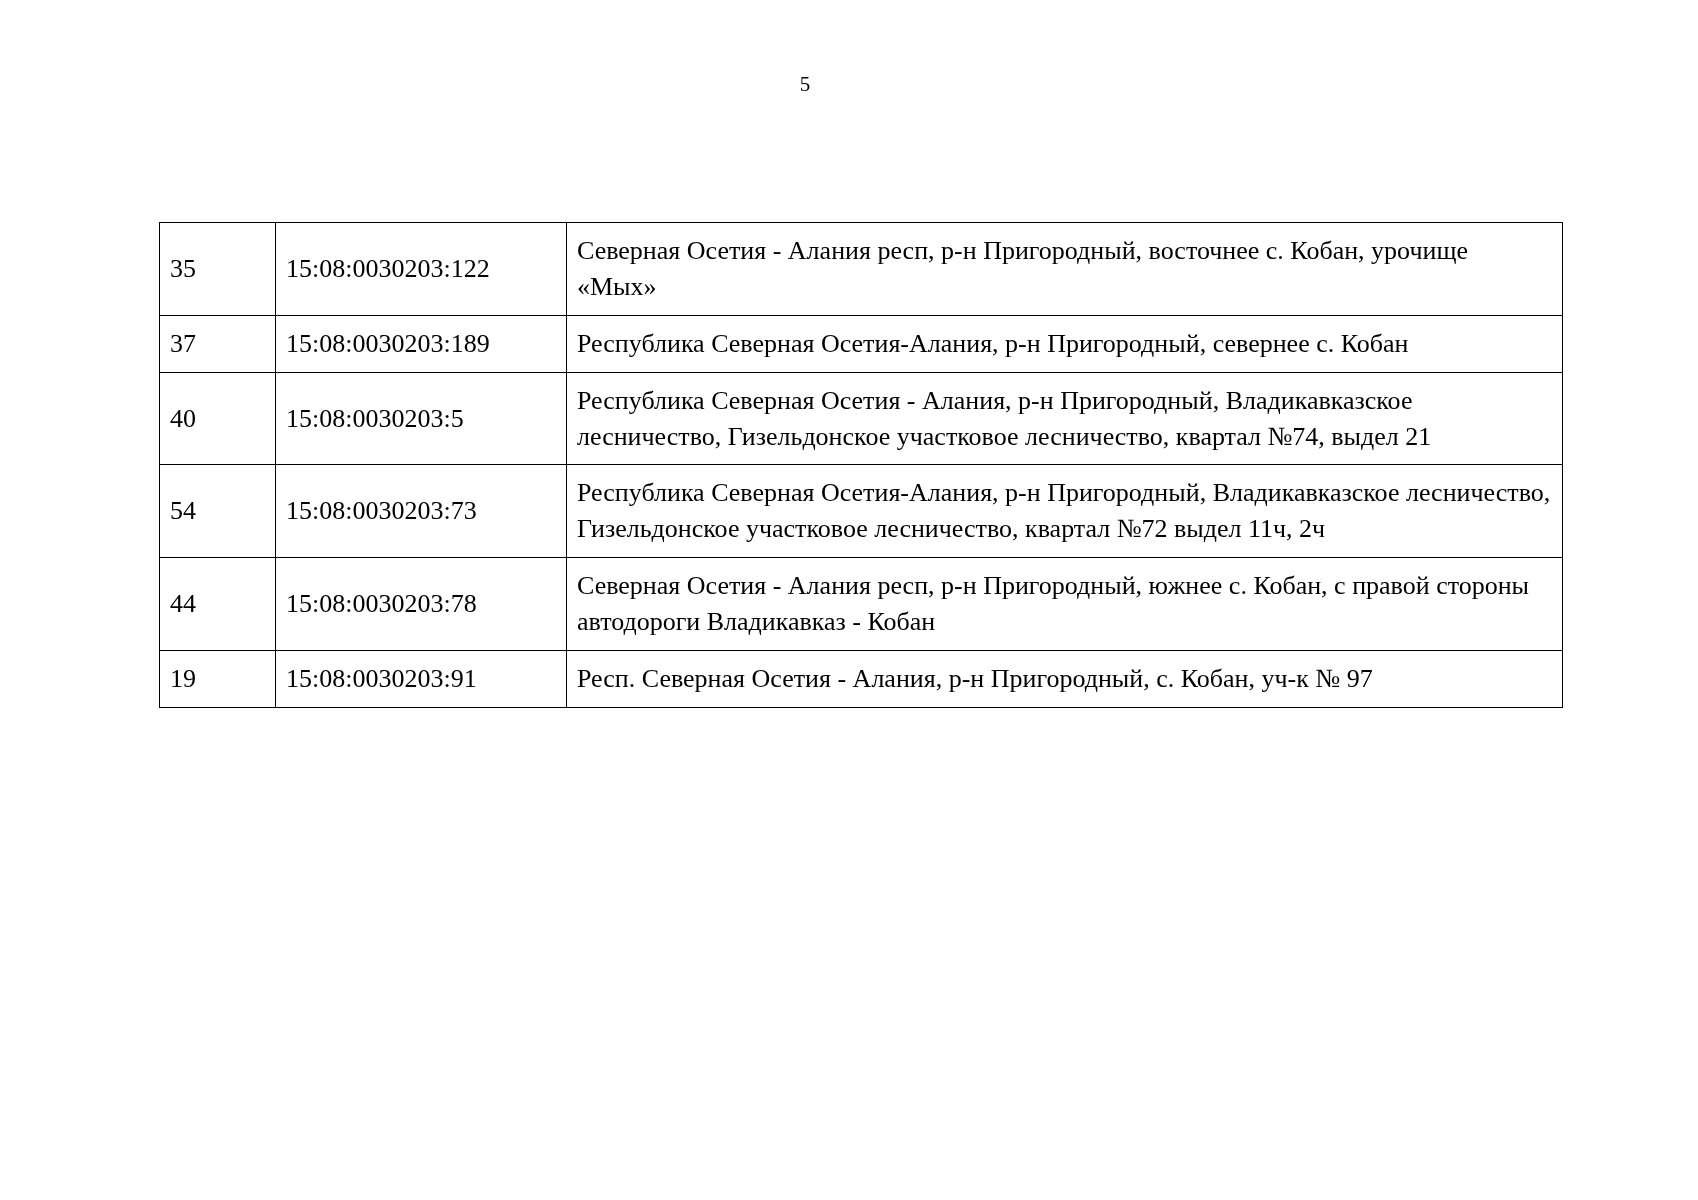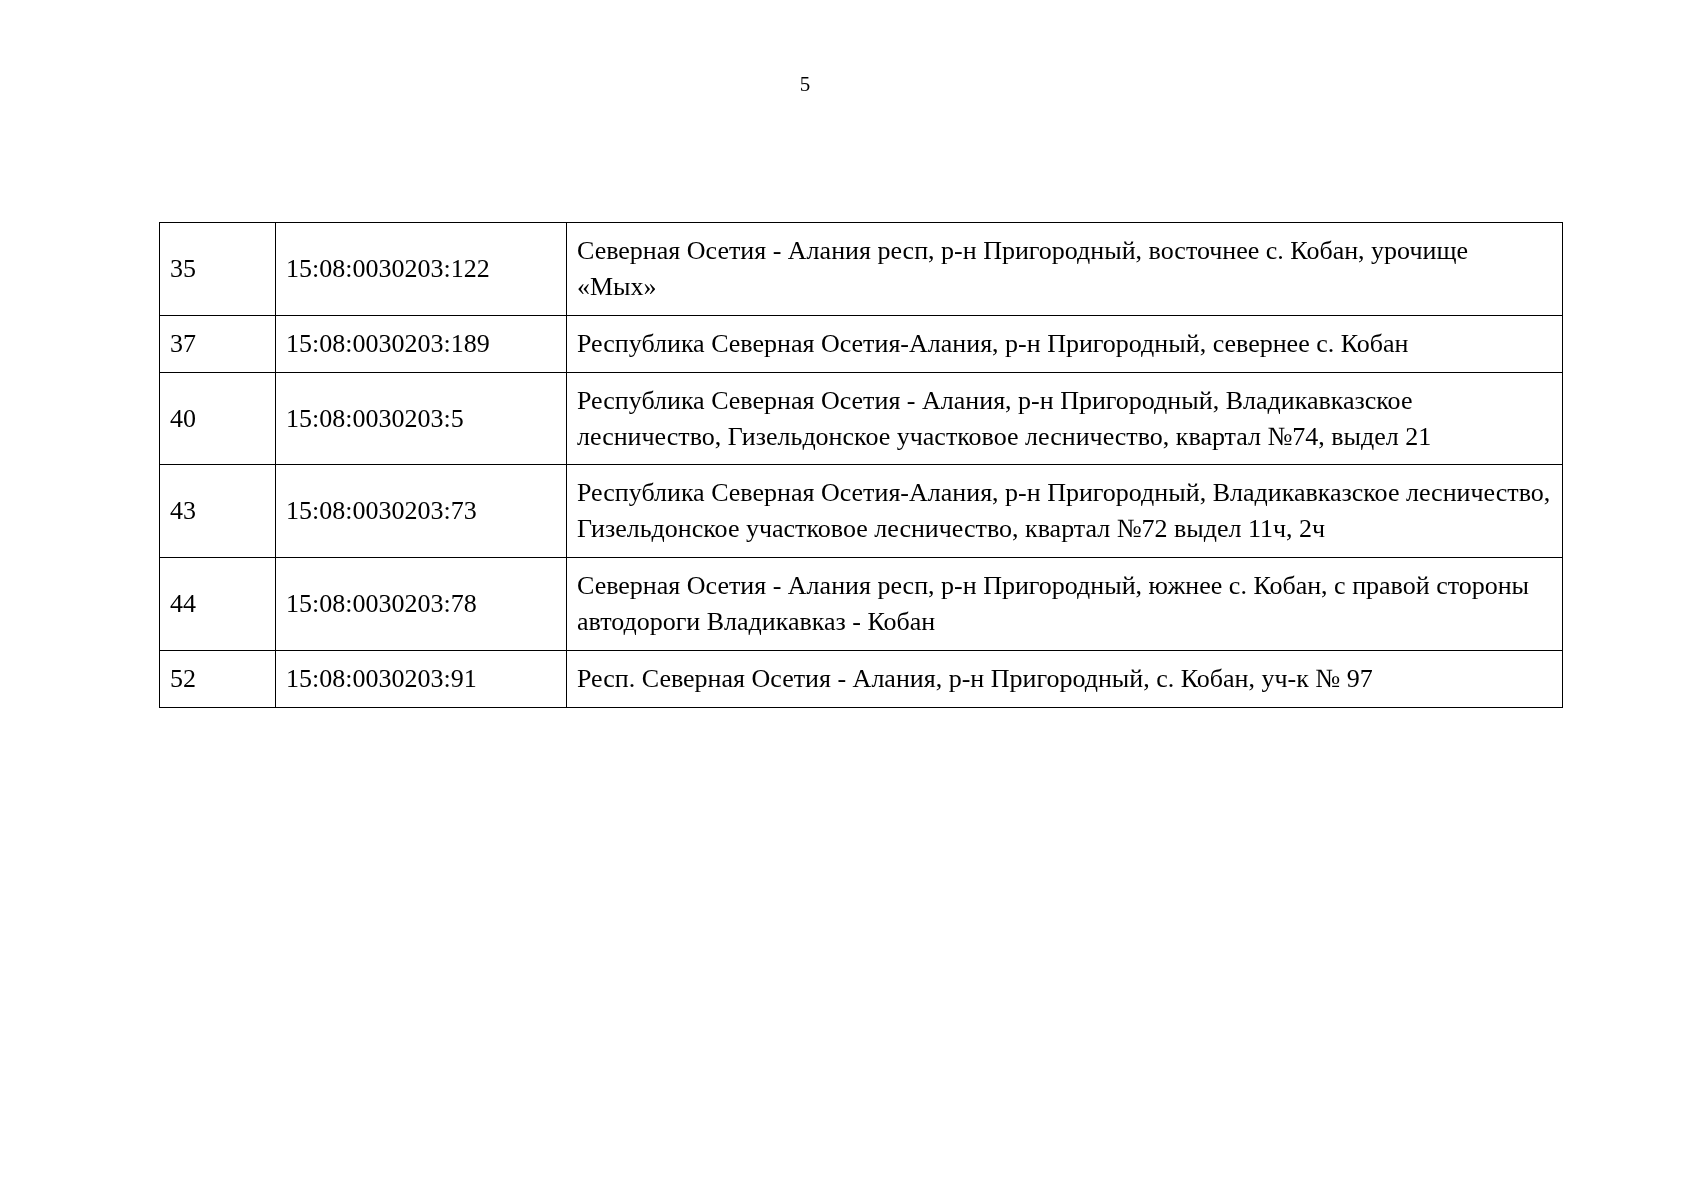--- a/index.html
+++ b/index.html
@@ -71,32 +71,32 @@
 
     <tr>
       <td class="col-num">40</td>
       <td class="col-cad">15:08:0030203:5</td>
       <td class="col-addr">Республика Северная Осетия - Алания, р-н Пригородный, Владикавказское лесничество, Гизельдонское участковое лесничество, квартал №74, выдел 21</td>
     </tr>
 
 
 
     <tr>
-      <td class="col-num">43</td>
+      <td class="col-num">54</td>
       <td class="col-cad">15:08:0030203:73</td>
       <td class="col-addr">Республика Северная Осетия-Алания, р-н Пригородный, Владикавказское лесничество, Гизельдонское участковое лесничество, квартал №72 выдел 11ч, 2ч</td>
     </tr>
 
     <tr>
       <td class="col-num">44</td>
       <td class="col-cad">15:08:0030203:78</td>
       <td class="col-addr">Северная Осетия - Алания респ, р-н Пригородный, южнее с. Кобан, с правой стороны автодороги Владикавказ - Кобан</td>
     </tr>
 
     <tr>
-      <td class="col-num">52</td>
+      <td class="col-num">19</td>
       <td class="col-cad">15:08:0030203:91</td>
       <td class="col-addr">Респ. Северная Осетия - Алания, р-н Пригородный, с. Кобан, уч-к № 97</td>
     </tr>
   </tbody>
   </table>
 
 </div>
 
 </body></html>

